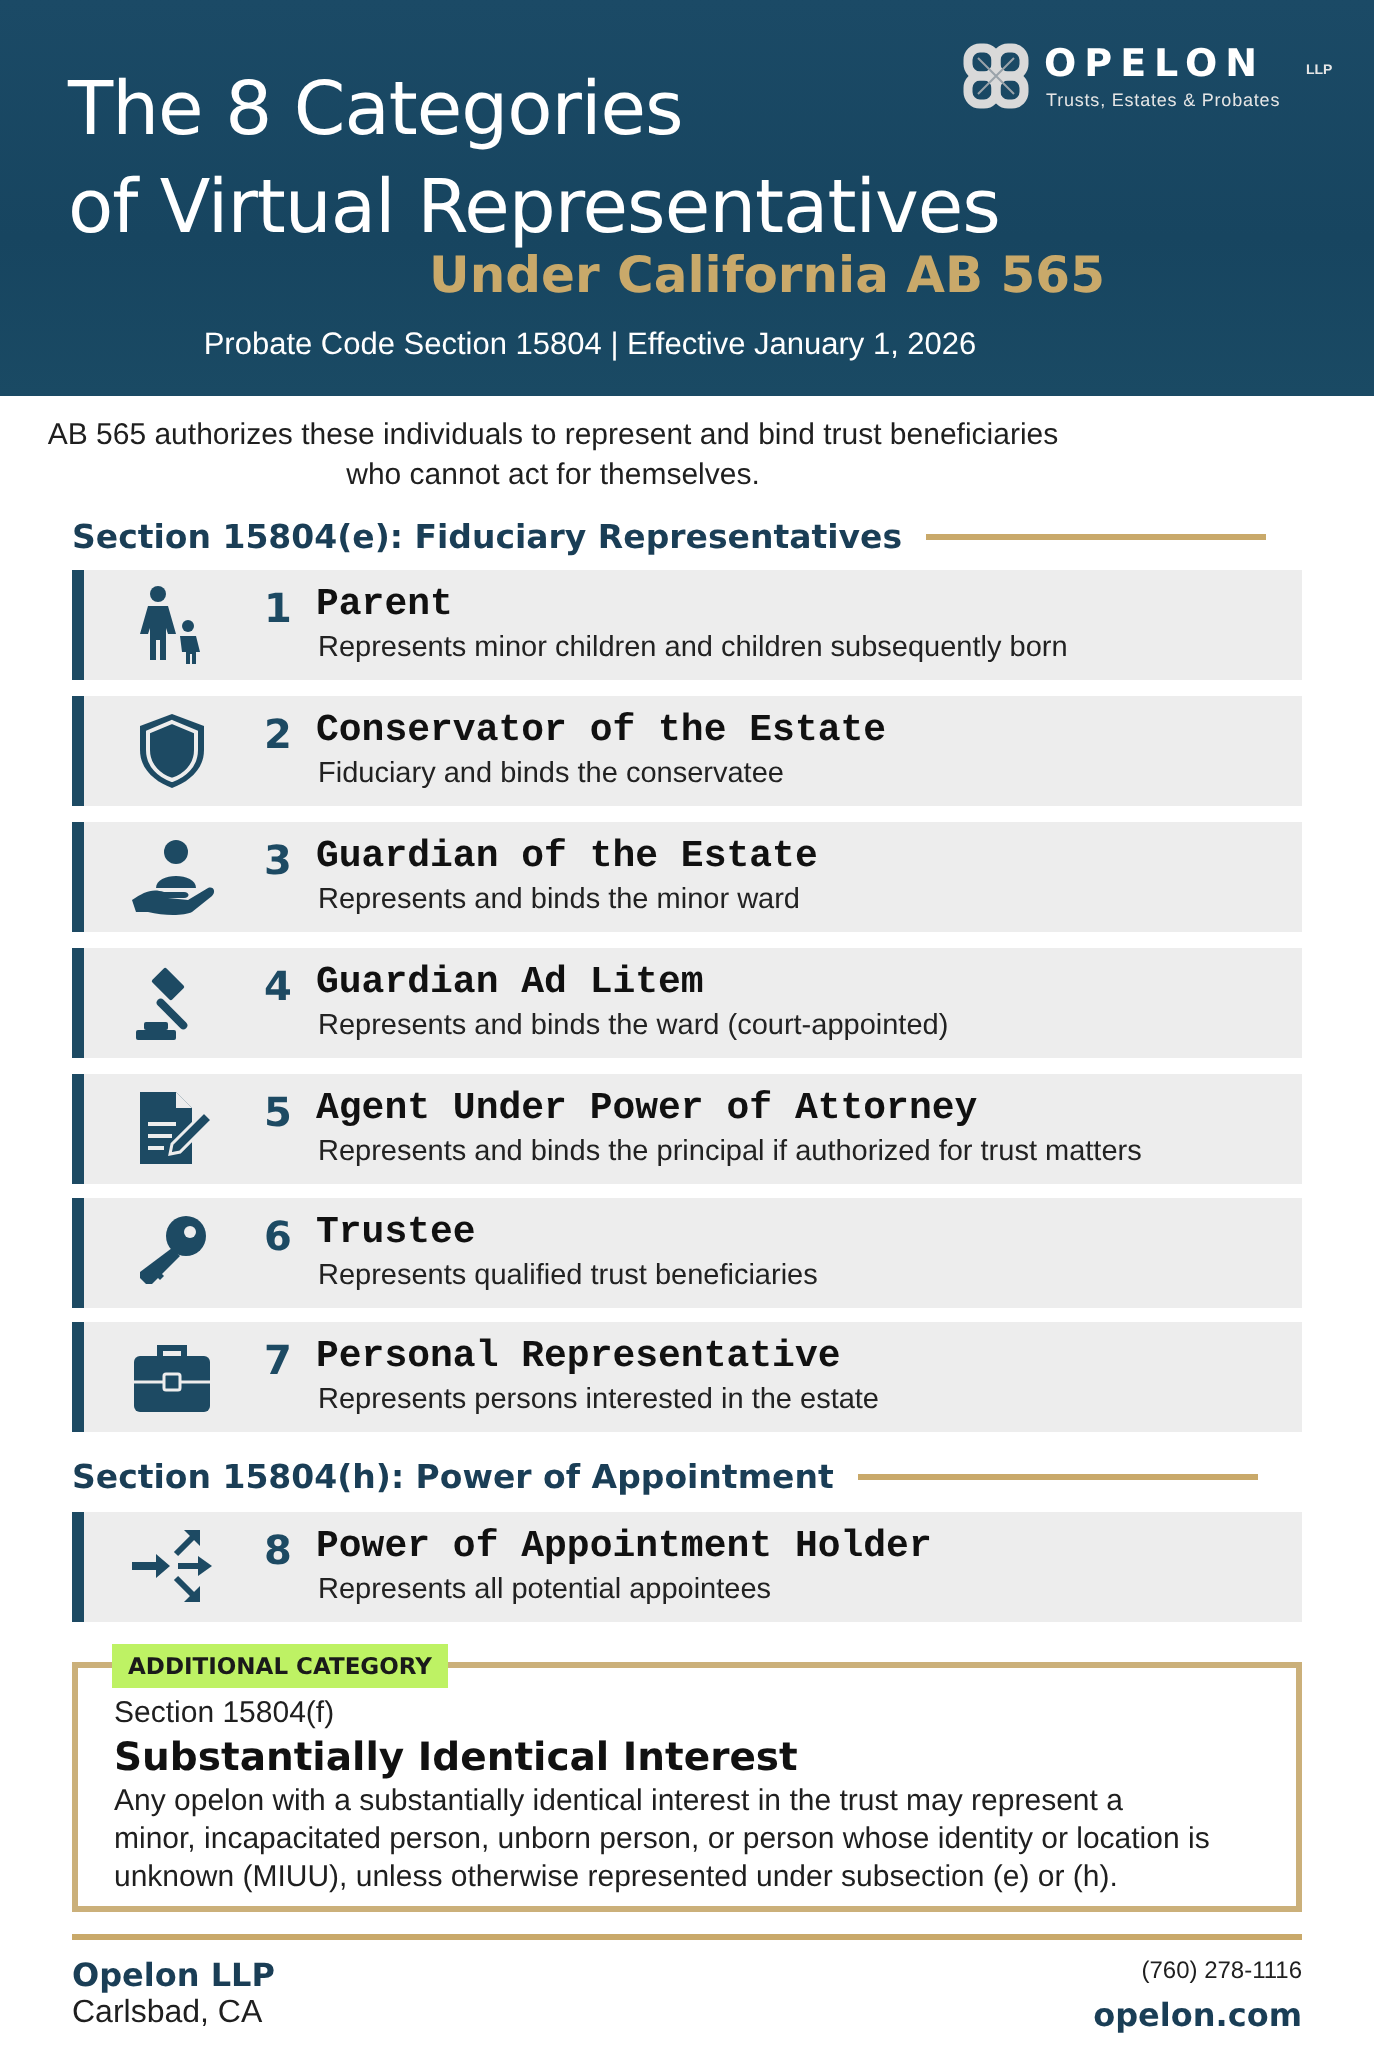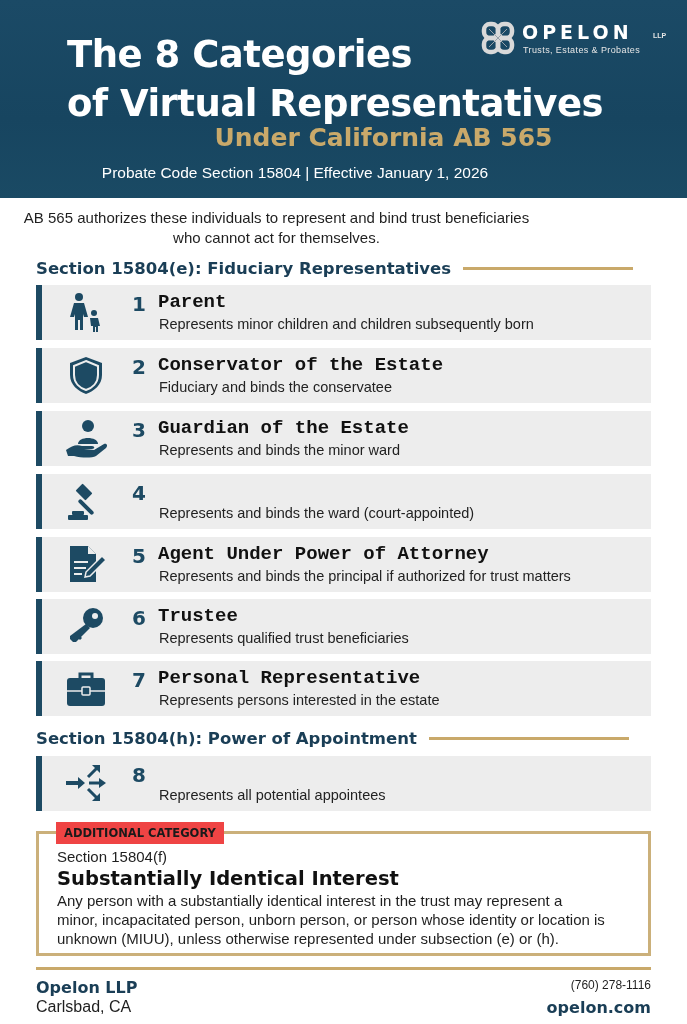--- a/index.html
+++ b/index.html
@@ -5,22 +5,22 @@
   * { box-sizing: border-box; margin: 0; padding: 0; }
   html, body { width: 687px; height: 1024px; background: #ffffff; overflow: hidden; }
   body { font-family: "Liberation Sans", sans-serif; color: #1a1a1a; position: relative; }
 
   .header {
     position: absolute; left: 0; top: 0; width: 687px; height: 198px;
     background: linear-gradient(180deg, #1b4a66 0%, #174560 60%, #1a4a64 100%);
   }
   .title {
     position: absolute; left: 34px; top: 30px;
-    font-family: "DejaVu Sans", sans-serif; font-weight: bold;
-    color: #ffffff; font-size: 37px; line-height: 49px; letter-spacing: -0.5px; margin-left: 33px;
+    font-family: "DejaVu Sans", sans-serif; font-weight: normal;
+    color: #ffffff; font-size: 37px; line-height: 49px; letter-spacing: -0.5px;
   }
   .subtitle {
     position: absolute; left: 0; width: 687px; top: 122px; text-align: center;
     font-family: "DejaVu Sans", sans-serif; font-weight: bold;
     color: #c9a96a; font-size: 25px; line-height: 32px; margin-left: 40px;
   }
   .meta {
     position: absolute; left: 0; width: 590px; top: 163px; text-align: center;
     color: #ffffff; font-size: 15.5px; line-height: 20px;
   }
@@ -63,21 +63,21 @@
   .card .desc {
     position: absolute; left: 117px; top: 31px; font-size: 14.5px; color: #222222; white-space: nowrap;
   }
 
   .addl {
     position: absolute; left: 36px; top: 831px; width: 615px; height: 125px;
     border: 3px solid #cbb07a; background: #ffffff;
   }
   .addl-tag {
     position: absolute; left: 56px; top: 822px; height: 22px; padding: 0 8px;
-    background: #ef4444; color: #1a1a1a; font-family: "DejaVu Sans", sans-serif;
+    background: #bef264; color: #1a1a1a; font-family: "DejaVu Sans", sans-serif;
     font-weight: bold; font-size: 11.5px; line-height: 22px;
   }
   .addl-sec { position: absolute; left: 57px; top: 848px; font-size: 15px; color: #1f1f1f; }
   .addl-title {
     position: absolute; left: 57px; top: 867px; font-family: "DejaVu Sans", sans-serif;
     font-weight: bold; font-size: 19.5px; color: #111111;
   }
   .addl-body {
     position: absolute; left: 57px; top: 891px; width: 590px; font-size: 15px; line-height: 19px; color: #1f1f1f;
   }
@@ -174,20 +174,21 @@
 <div class="card" style="top:474px;">
   <svg class="icon" viewBox="0 0 44 44">
     <g fill="#1d4a63">
       <rect x="13" y="8" width="14" height="10" rx="1" transform="rotate(45 20 13)"></rect>
       <rect x="20" y="18" width="4" height="20" rx="2" transform="rotate(-45 22 28)"></rect>
       <rect x="4" y="36" width="20" height="5" rx="1"></rect>
       <rect x="8" y="32" width="12" height="4" rx="1"></rect>
     </g>
   </svg>
   <div class="num">4</div>
+  <div class="name">Guardian Ad Litem</div>
   <div class="desc">Represents and binds the ward (court-appointed)</div>
 </div>
 
 <div class="card" style="top:537px;">
   <svg class="icon" viewBox="0 0 44 44">
     <path d="M6 4 H24 L32 12 V40 H6 Z" fill="#1d4a63"></path>
     <path d="M24 4 V12 H32" fill="#ededed"></path>
     <g stroke="#ededed" stroke-width="2">
       <line x1="10" y1="20" x2="24" y2="20"></line>
       <line x1="10" y1="26" x2="22" y2="26"></line>
@@ -237,29 +238,30 @@
       <path d="M2 20 H14 V16 L21 22 L14 28 V24 H2 Z" stroke="none"></path>
       <line x1="24" y1="16" x2="34" y2="6" stroke-width="3"></line>
       <path d="M36 4 L36 12 L28 4 Z" stroke="none"></path>
       <line x1="25" y1="22" x2="36" y2="22" stroke-width="3"></line>
       <path d="M42 22 L35 17 L35 27 Z" stroke="none"></path>
       <line x1="24" y1="28" x2="34" y2="38" stroke-width="3"></line>
       <path d="M36 40 L36 32 L28 40 Z" stroke="none"></path>
     </g>
   </svg>
   <div class="num">8</div>
+  <div class="name">Power of Appointment Holder</div>
   <div class="desc">Represents all potential appointees</div>
 </div>
 
 <div class="addl"></div>
 <div class="addl-tag">ADDITIONAL CATEGORY</div>
 <div class="addl-sec">Section 15804(f)</div>
 <div class="addl-title">Substantially Identical Interest</div>
 <div class="addl-body">
-  <div>Any person with a substantially identical interest in the trust may represent a</div>
+  <div>Any opelon with a substantially identical interest in the trust may represent a</div>
   <div>minor, incapacitated person, unborn person, or person whose identity or location is</div>
   <div>unknown (MIUU), unless otherwise represented under subsection (e) or (h).</div>
 </div>
 
 <div class="foot-rule" style="top:967px;"></div>
 <div class="foot-left-name">Opelon LLP</div>
 <div class="foot-left-city">Carlsbad, CA</div>
 <div class="foot-right-phone">(760) 278-1116</div>
 <div class="foot-right-web">opelon.com</div>
 

